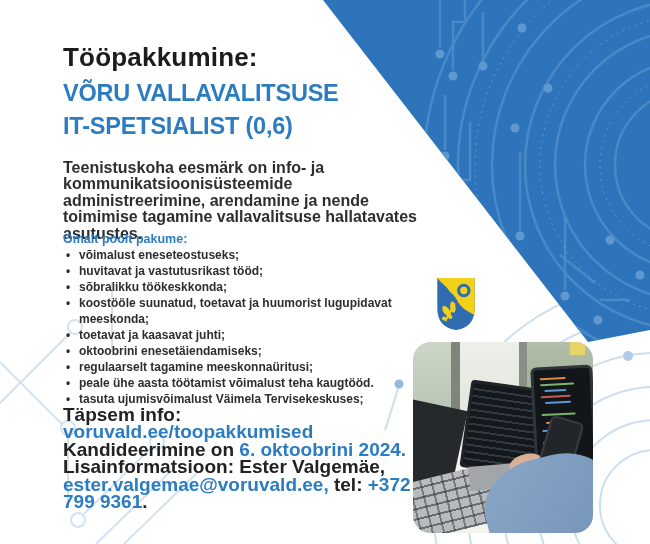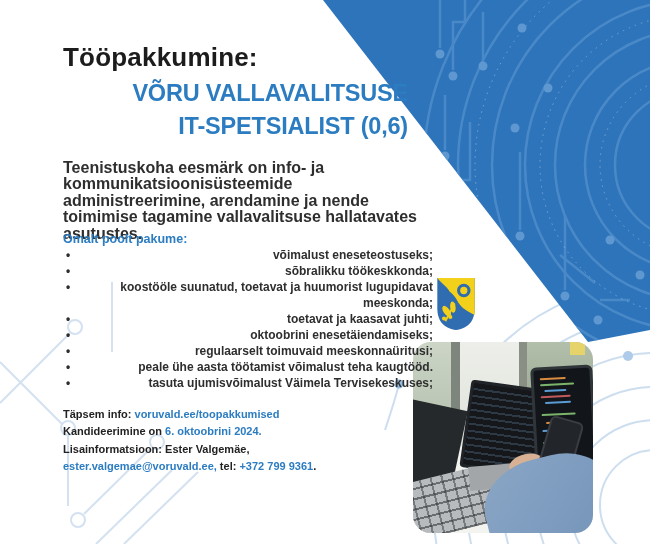--- a/index.html
+++ b/index.html
@@ -3,28 +3,28 @@
 <meta charset="utf-8">
 <style>
   html,body{margin:0;padding:0;}
   .stage{
     position:relative;width:650px;height:544px;background:#ffffff;
     overflow:hidden;font-family:"Liberation Sans",sans-serif;
   }
   .stage svg.decor{position:absolute;left:0;top:0;}
   
   .kicker{position:absolute;left:63px;top:42px;font-size:26px;font-weight:bold;color:#1c1c1c;letter-spacing:.2px;}
-  .title{position:absolute;left:63px;top:77px;width:345px;font-size:23.5px;font-weight:bold;color:#2b7cc1;line-height:33px;letter-spacing:-.2px;text-align:right;}
+  .title{position:absolute;left:63px;top:77px;width:345px;font-size:23.5px;font-weight:bold;color:#2b7cc1;line-height:33px;letter-spacing:-.2px;}
   .intro{position:absolute;left:63px;top:160px;width:364px;font-size:16px;font-weight:bold;color:#2e2e2e;line-height:16.4px;}
   .offer-head{position:absolute;left:63px;top:232px;font-size:12.5px;font-weight:bold;color:#2b7cc1;}
   ul.offer{position:absolute;left:63px;top:247px;width:370px;margin:0;padding:0;list-style:none;
     font-size:12px;font-weight:bold;color:#2e2e2e;line-height:16px;}
-  ul.offer li{position:relative;padding-left:16px;text-align:right;}
+  ul.offer li{position:relative;padding-left:16px;}
   ul.offer li::before{content:"•";position:absolute;left:3px;top:0;color:#2e2e2e;}
-  .footer{position:absolute;left:63px;top:406px;width:370px;font-size:11px;font-weight:bold;color:#222;line-height:17.4px;}
+  .footer{position:absolute;left:63px;top:406px;width:370px;font-size:19px;font-weight:bold;color:#222;line-height:17.4px;}
   .footer .link{color:#2b7cc1;}
   
   .coa{position:absolute;left:435px;top:277px;width:42px;height:54px;}
   
   .photo{position:absolute;left:413px;top:342px;width:180px;height:191px;border-radius:18px;overflow:hidden;background:#dfe3dd;}
   .photo *{position:absolute;}
   .ph-win-left{left:0;top:0;width:40px;height:100%;background:linear-gradient(#ccd5c6,#9aa995);}
   .ph-mullion1{left:38px;top:0;width:9px;height:75%;background:#7e857c;}
   .ph-win-mid{left:47px;top:0;width:62px;height:62%;background:linear-gradient(#edeeea,#dde1d7);}
   .ph-mullion2{left:106px;top:0;width:8px;height:58%;background:#8a8f86;}
@@ -182,25 +182,26 @@
   <div class="title">
     <div>VÕRU VALLAVALITSUSE</div>
     <div>IT-SPETSIALIST (0,6)</div>
   </div>
 
   <div class="intro">Teenistuskoha eesmärk on info- ja kommunikatsioonisüsteemide administreerimine, arendamine ja nende toimimise tagamine vallavalitsuse hallatavates asutustes.</div>
 
   <div class="offer-head">Omalt poolt pakume:</div>
   <ul class="offer">
     <li>võimalust eneseteostuseks;</li>
+    <li>huvitavat ja vastutusrikast tööd;</li>
     <li>sõbralikku töökeskkonda;</li>
     <li>koostööle suunatud, toetavat ja huumorist lugupidavat meeskonda;</li>
     <li>toetavat ja kaasavat juhti;</li>
     <li>oktoobrini enesetäiendamiseks;</li>
-    <li>regulaarselt toimuvaid meeskonnaüritusi;</li>
+    <li>regulaarselt tagamine meeskonnaüritusi;</li>
     <li>peale ühe aasta töötamist võimalust teha kaugtööd.</li>
     <li>tasuta ujumisvõimalust Väimela Tervisekeskuses;</li>
   </ul>
 
   <div class="footer">
     <div>
       <span class="plain">Täpsem info: </span><span class="link">voruvald.ee/toopakkumised</span>
     </div>
     <div>
       <span class="plain">Kandideerimine on </span><span class="link">6. oktoobrini 2024.</span>

